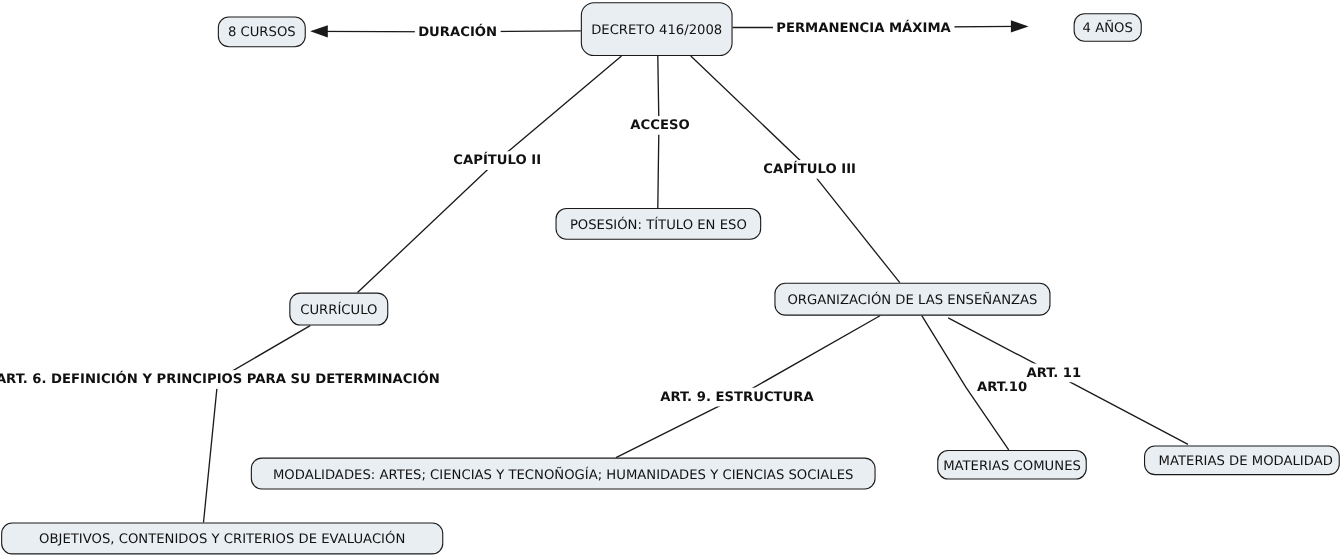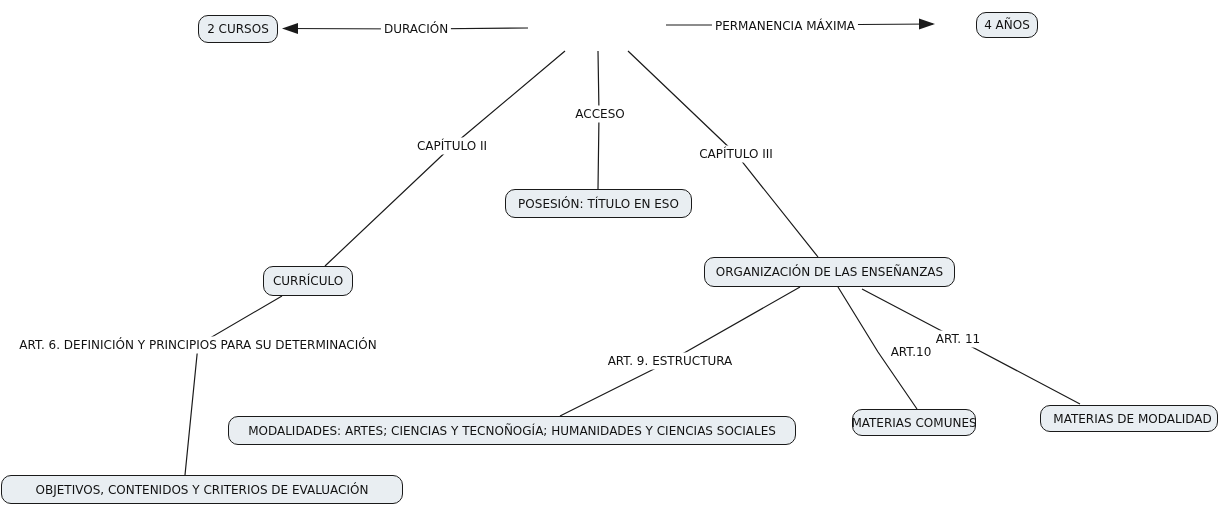--- a/index.html
+++ b/index.html
@@ -40,20 +40,21 @@
   .node.big { border-radius: 12px; }
   .link-label {
     position: absolute;
     transform: translate(-50%, -50%);
     background: #ffffff;
     font-size: 12px;
     line-height: 15px;
     white-space: nowrap;
     padding: 1px 3px;
     color: #111111;
+    font-weight: bold;
   }
 </style>
 </head>
 <body>
 
 <div id="canvas">
 
   <svg id="wires" viewBox="0 0 1222 508" fill="none" stroke="#1a1a1a" stroke-width="1.2">
     <polyline points="528,28 416,29 284,28.5"></polyline>
     <polygon points="282,28.5 298,23 298,34" fill="#1a1a1a" stroke="none"></polygon>
@@ -71,23 +72,24 @@
   <div class="link-label" style="left:416px; top:29px;">DURACIÓN</div>
   <div class="link-label" style="left:785px; top:26px;">PERMANENCIA MÁXIMA</div>
   <div class="link-label" style="left:600px; top:114px;">ACCESO</div>
   <div class="link-label" style="left:452px; top:146px;">CAPÍTULO II</div>
   <div class="link-label" style="left:736px; top:154px;">CAPÍTULO III</div>
   <div class="link-label" style="left:198px; top:345px;">ART. 6. DEFINICIÓN Y PRINCIPIOS PARA SU DETERMINACIÓN</div>
   <div class="link-label" style="left:670px; top:361px;">ART. 9. ESTRUCTURA</div>
   <div class="link-label" style="left:878px; top:352px;margin-left:33px;">ART.10</div>
   <div class="link-label" style="left:958px; top:339px;">ART. 11</div>
 
-  <div class="node" style="left:198px; top:15px;  width:80px;  height:28px;">2 CURSOS</div>
+  <div class="node big" style="left:528px; top:2px;   width:138px; height:49px;">DECRETO 416/2008</div>
+  <div class="node" style="left:198px; top:15px;  width:80px;  height:28px;">8 CURSOS</div>
   <div class="node" style="left:976px; top:12px;  width:62px;  height:26px;">4 AÑOS</div>
   <div class="node" style="left:505px; top:189px; width:187px; height:29px;">POSESIÓN: TÍTULO EN ESO</div>
   <div class="node" style="left:704px; top:257px; width:251px; height:30px;">ORGANIZACIÓN DE LAS ENSEÑANZAS</div>
   <div class="node" style="left:263px; top:266px; width:90px;  height:30px;">CURRÍCULO</div>
   <div class="node" style="left:228px; top:416px; width:568px; height:29px;">MODALIDADES: ARTES; CIENCIAS Y TECNOÑOGÍA; HUMANIDADES Y CIENCIAS SOCIALES</div>
-  <div class="node" style="left:852px; top:409px; width:124px; height:27px;">MATERIAS COMUNES</div>
+  <div class="node" style="left:852px; top:409px; width:136px; height:27px;">MATERIAS COMUNES</div>
   <div class="node" style="left:1040px;top:405px; width:178px; height:27px;padding-left:13px;">MATERIAS DE MODALIDAD</div>
   <div class="node" style="left:1px;   top:475px; width:402px; height:29px;">OBJETIVOS, CONTENIDOS Y CRITERIOS DE EVALUACIÓN</div>
 
 </div>
 
 </body></html>

